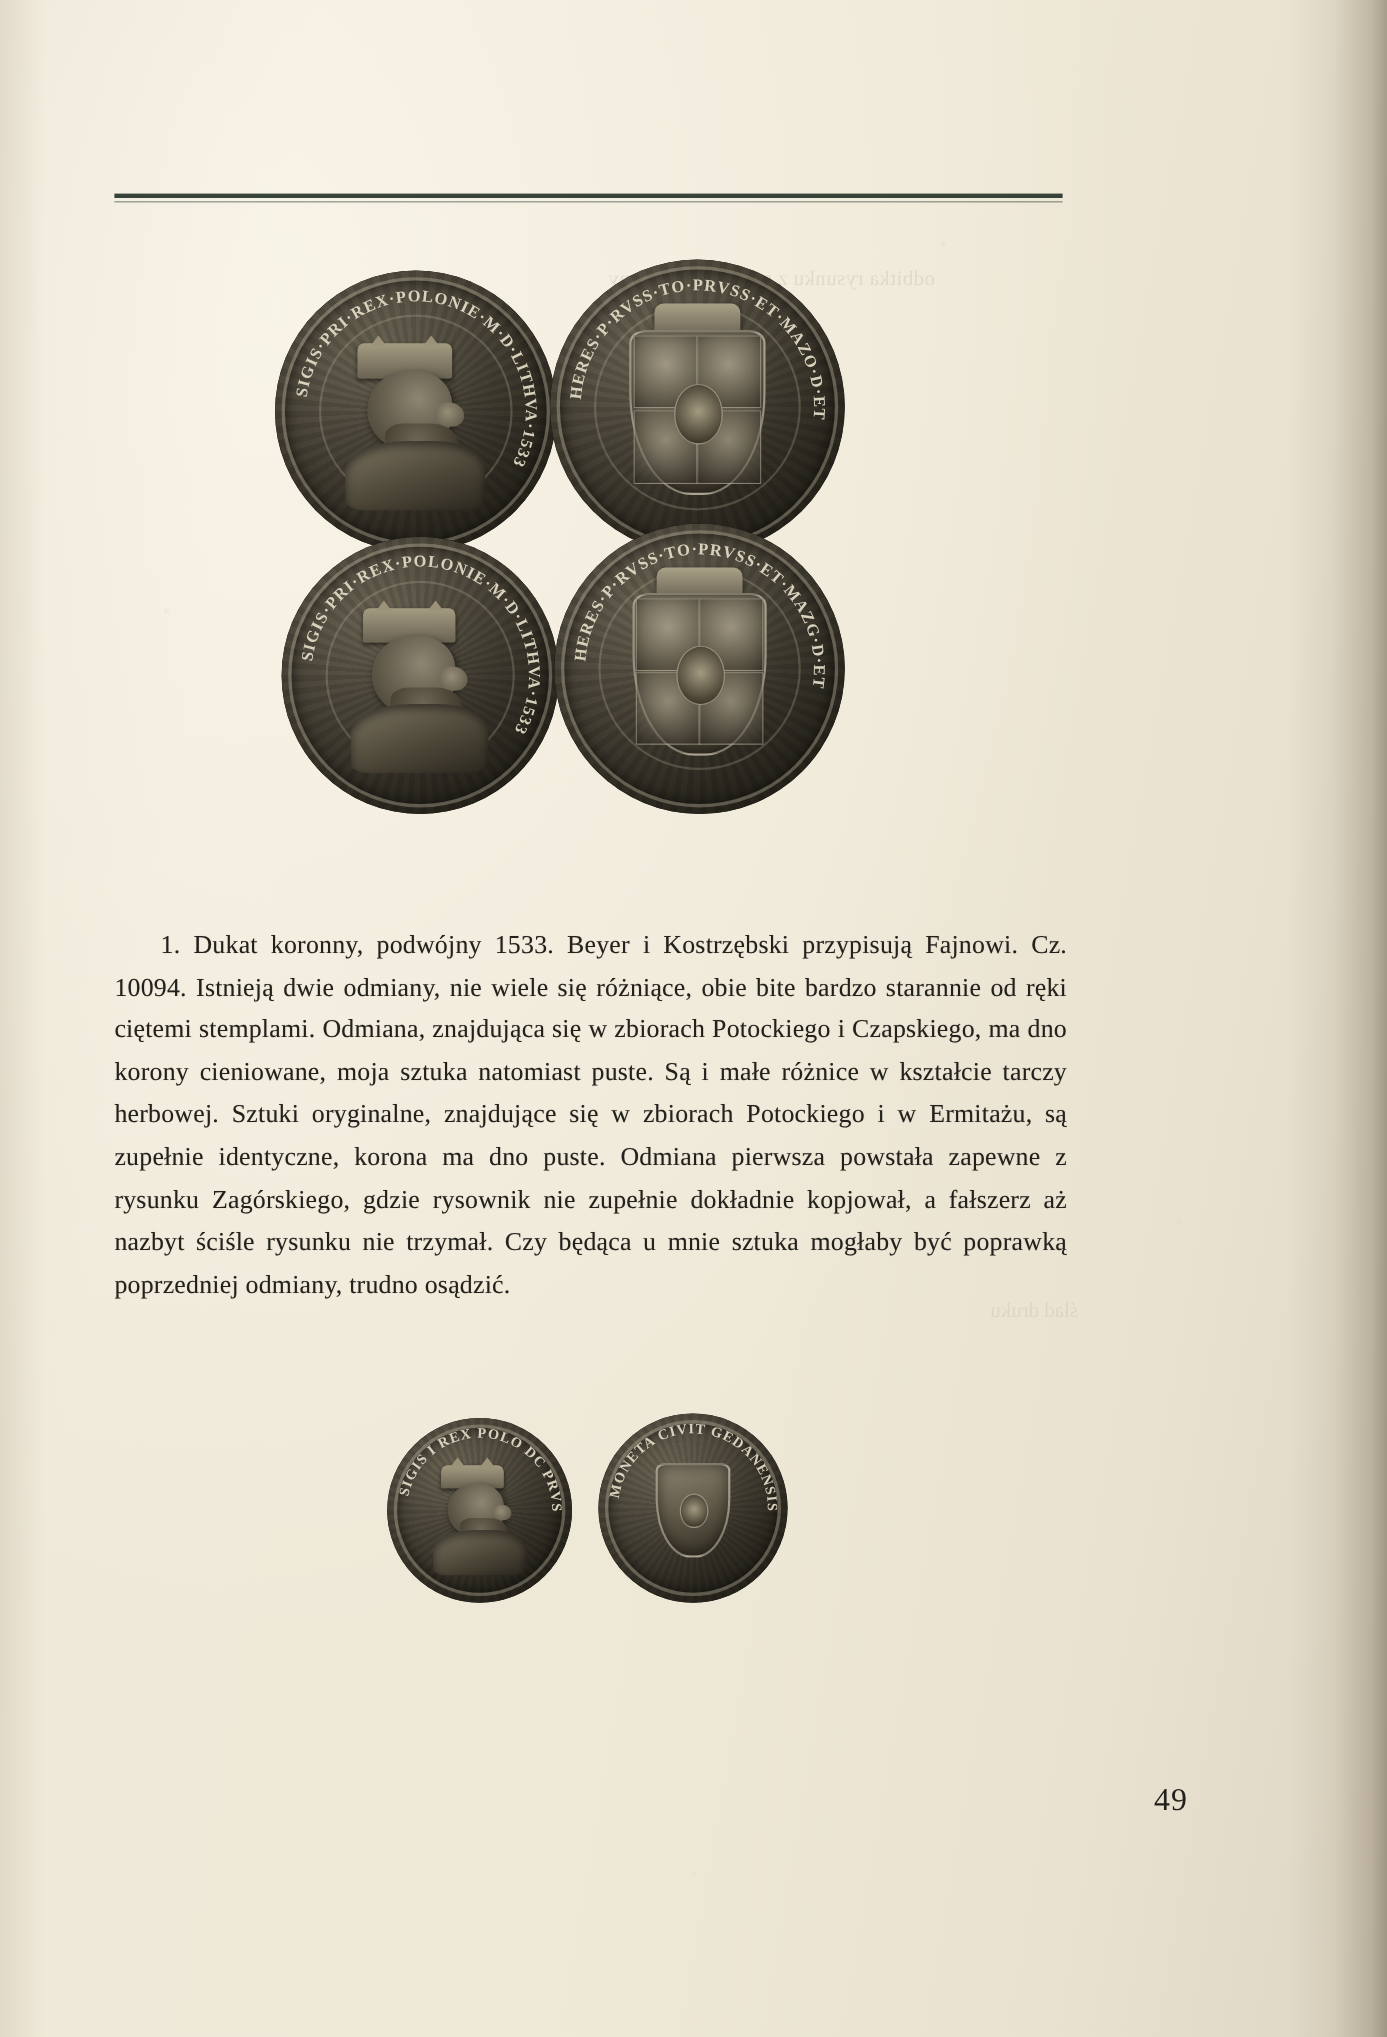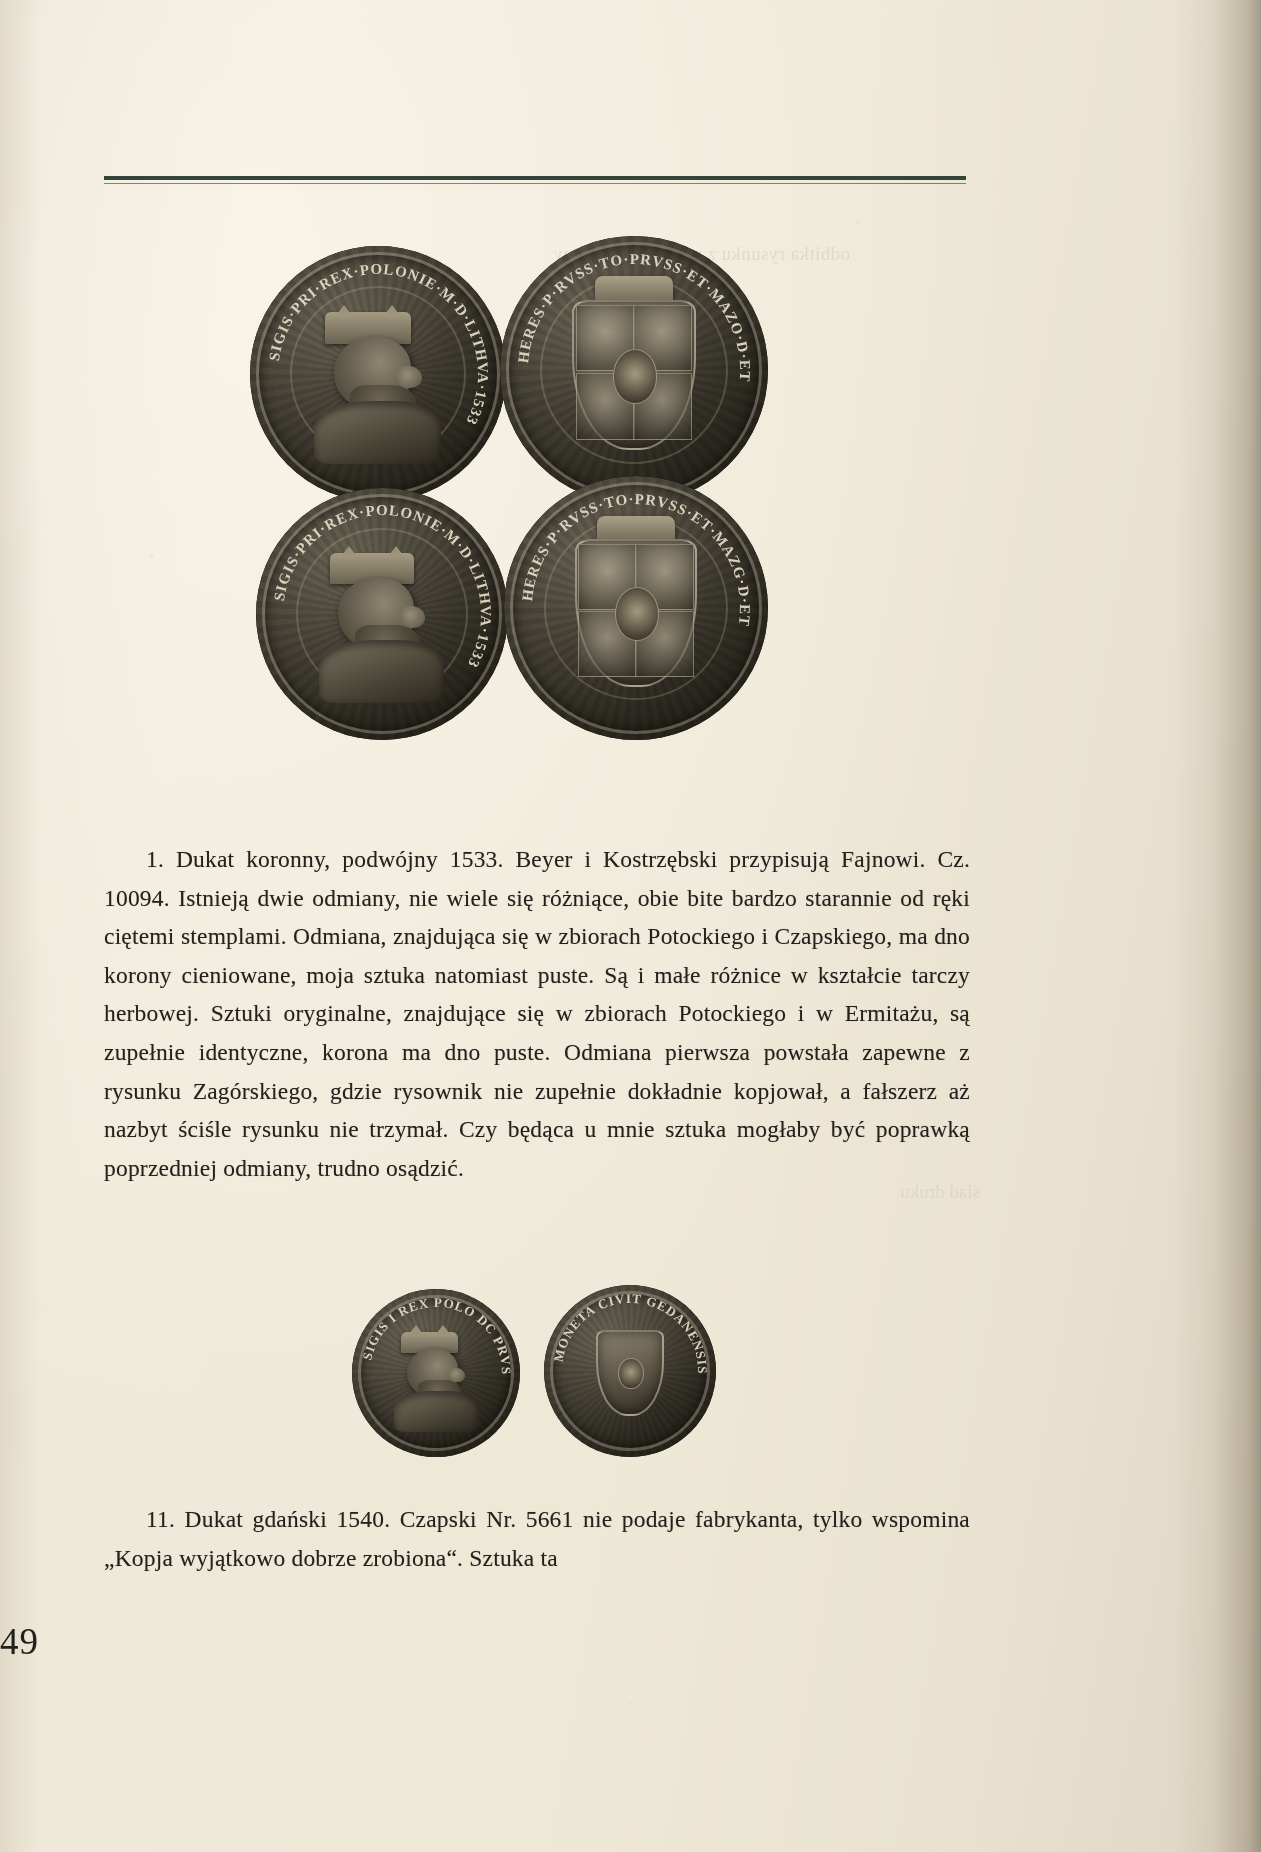--- a/index.html
+++ b/index.html
@@ -288,22 +288,22 @@
     left: 104px;
     top: 1500px;
     width: 866px;
   }
 
   .folio {
     position: absolute;
     left: 0;
     top: 1620px;
     width: 1080px;
-    text-align: left;
-    font-size: 37px;
+    text-align: right;
+    font-size: 29px;
     color: #23211c;
     letter-spacing: 1px;
   }
 
   
   #plate-11 .coin { box-shadow: inset 0 0 16px rgba(0,0,0,.7); }
 </style>
 </head>
 <body>
 
@@ -449,22 +449,16 @@
         <text font-size="13"><textPath href="#c3r" startOffset="2%">MONETA CIVIT GEDANENSIS</textPath></text>
       </svg>
       <div class="shield-wrap" style="left:30%; top:26%; width:40%; height:50%;">
         <div class="shield">
           <div class="center"></div>
         </div>
       </div>
     </div>
   </div>
 
-  <div class="body-text" id="para-11">
-    <p>
-      <span class="indent"></span><span>11.</span>
-      <span>Dukat gdański 1540. Czapski Nr. 5661 nie podaje fabrykanta, tylko wspomina „Kopja wyjątkowo dobrze zrobiona“. Sztuka ta</span>
-    </p>
-  </div>
 
   <div class="folio">49</div>
 
 </div>
 
 </body></html>

